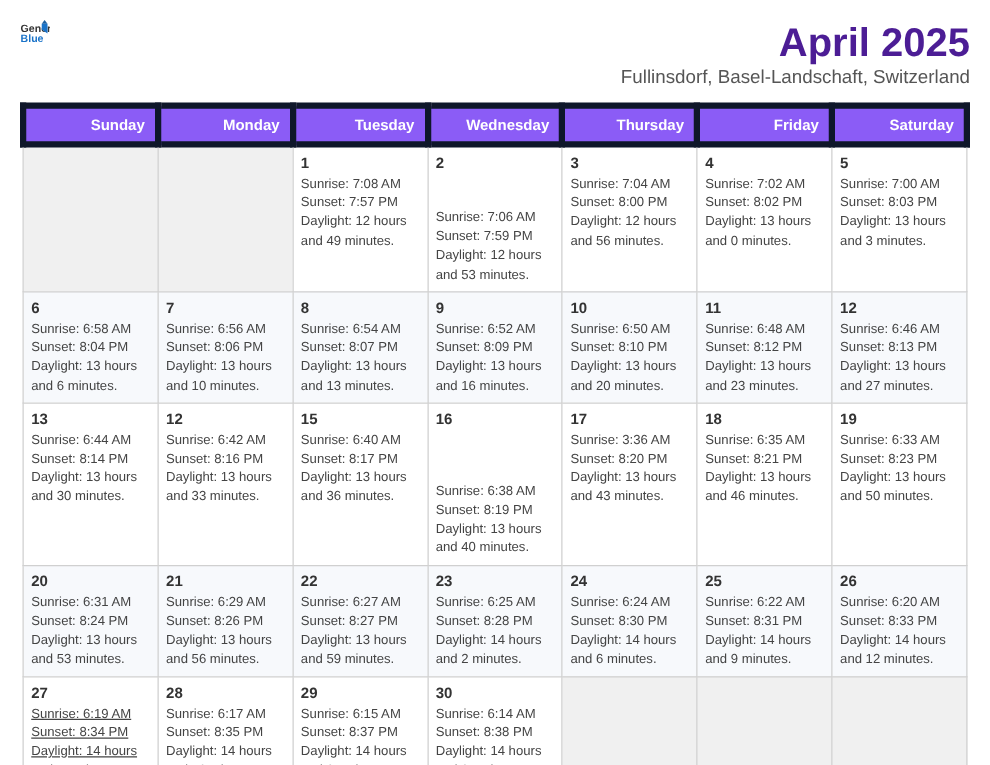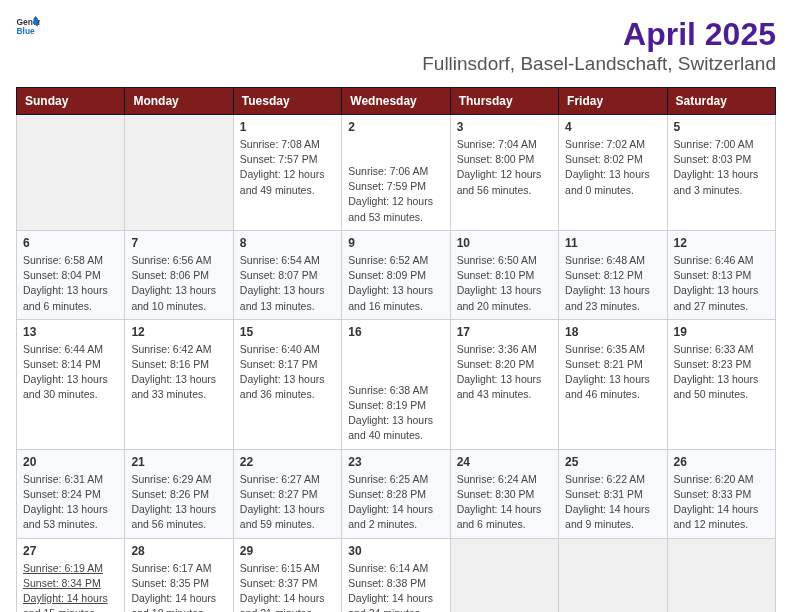--- a/index.html
+++ b/index.html
@@ -27,36 +27,36 @@
     }
     .title-area {
       text-align: right;
     }
     .main-title {
       font-size: 32px;
       font-weight: bold;
       color: #4c1d95;
     }
     .subtitle {
-      font-size: 19px;
+      font-size: 15px;
       color: #555;
     }
     .calendar {
       width: 100%;
       border-collapse: collapse;
       font-size: 11px;
     }
     .calendar thead th {
-      background-color: #7f1d1d;
+      background-color: #8b5cf6;
       color: #fff;
       padding: 6px 8px;
-      text-align: left;
+      text-align: right;
       font-size: 12px;
       font-weight: bold;
-      border: 1px solid #0f172a;
+      border: 5px solid #0f172a;
     }
     .calendar tbody td {
       border: 1px solid #d0d0d0;
       vertical-align: top;
       padding: 5px 6px;
       width: calc(100% / 7);
       min-height: 80px;
     }
     .calendar tbody tr:nth-child(even) td {
       background-color: #f7f9fc;

